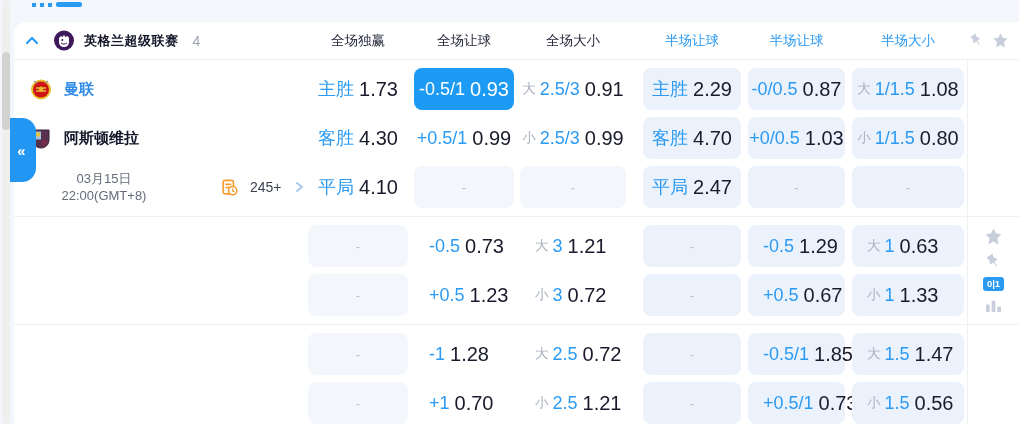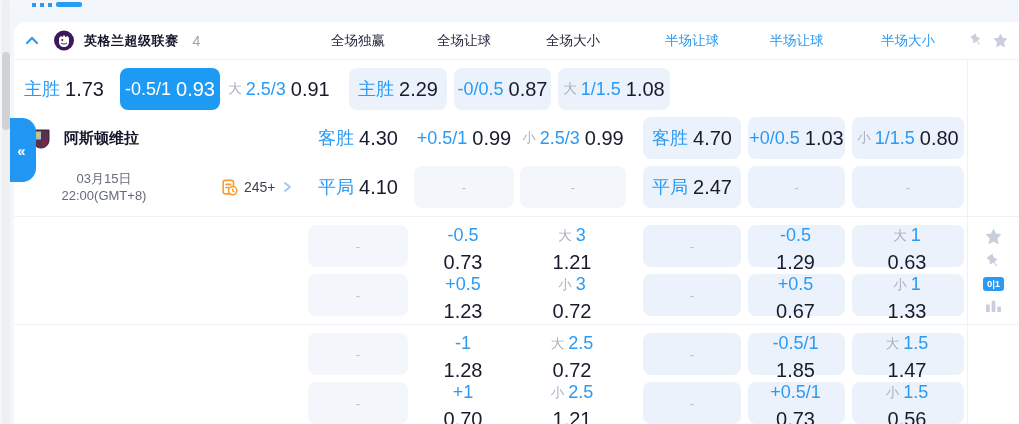--- a/index.html
+++ b/index.html
@@ -43,37 +43,37 @@
   .group + .group{border-top:1px solid #eef1f6;}
   .grow{display:flex;align-items:center;height:42px;margin-bottom:7px;}
   .grow:last-child{margin-bottom:0;}
   .left-block{width:294px;box-sizing:border-box;display:flex;align-items:center;padding-left:16px;height:42px;}
   
   .cell{height:42px;border-radius:8px;display:flex;align-items:center;justify-content:center;gap:5px;box-sizing:border-box;background:#ffffff;cursor:pointer;}
   .cell.half{background:#ebf2fc;}
   .cell.empty{background:#f3f7fc;cursor:default;}
   .cell.empty.half{background:#ebf2fc;}
   .cell.selected{background:#1d9bf4;}
-  .cell.split{justify-content:flex-start;padding:0 17px 0 15px;flex-direction:column;}
+  .cell.split{justify-content:flex-start;padding:0 17px 0 15px;}
   .cell .pre{font-size:13.5px;color:#a9b0bf;}
   .cell .lbl{font-size:18px;color:#2b9af3;}
   .cell .val{font-size:20px;font-weight:normal;color:#191b2c;}
   .cell .lblgrp{display:flex;align-items:center;gap:4px;}
   .cell.selected .pre,.cell.selected .lbl{color:#ffffff;}
   .cell.selected .val{color:#ffffff;}
   .cell .dash{font-size:13px;color:#b6bdc9;}
   
   .team-row{cursor:pointer;}
   .team-logo{width:22px;height:23px;margin-right:12px;flex:none;}
   .team-name{font-size:15px;font-weight:bold;color:#15182b;}
   .team-name.home{color:#2e8be8;}
   
   .info-left{padding-left:0;}
   .date-block{width:180px;text-align:center;font-size:13px;color:#646b79;line-height:17px;}
-  .markets{display:flex;align-items:center;gap:5px;margin-left:26px;cursor:pointer;}
+  .markets{display:flex;align-items:center;gap:11px;margin-left:26px;cursor:pointer;}
   .markets-count{font-size:14px;color:#3c4250;}
   
   .right-strip{position:absolute;top:37px;right:0;width:52px;height:365px;border-left:1px solid #eef1f6;box-sizing:border-box;display:flex;flex-direction:column;align-items:center;padding-top:168px;gap:7px;}
   .strip-badge{background:#2b9af3;color:#fff;font-size:9.5px;font-weight:bold;border-radius:3px;padding:2px 4px;line-height:10px;cursor:pointer;}
   .icon-btn{cursor:pointer;display:flex;align-items:center;justify-content:center;}
   
   .collapse-tab{position:absolute;left:10px;top:118px;width:26px;height:64px;background:#2196f3;border-radius:0 14px 14px 0;display:flex;align-items:center;justify-content:center;z-index:6;cursor:pointer;}
   .collapse-tab span{color:#fff;font-size:15px;font-weight:bold;padding-right:3px;}
 </style>
 </head>
@@ -123,20 +123,30 @@
       <svg class="icon-btn" width="17" height="17" viewBox="0 0 24 24">
         <path d="M12 2l3.09 6.26L22 9.27l-5 4.87L18.18 22 12 18.27 5.82 22 7 14.14l-5-4.87 6.91-1.01z" fill="#c8cedb"></path>
       </svg>
     </div>
   </div>
 
   <div class="groups">
 
     <div class="group">
       <div class="grow">
+        <div class="left-block team-row">
+          <svg class="team-logo" viewBox="0 0 22 23">
+            <circle cx="11" cy="11.5" r="10" fill="#e8bf30"></circle>
+            <circle cx="11" cy="11.5" r="8" fill="#cf1418"></circle>
+            <path d="M6 10 h10 M6 13 h10" stroke="#e8bf30" stroke-width="1.6"></path>
+            <path d="M8.5 11 l2.5-3 2.5 3-2.5 3z" fill="#e8bf30"></path>
+            <path d="M4 3 l3 2 M18 3 l-3 2" stroke="#9a9aa0" stroke-width="1.4"></path>
+          </svg>
+          <span class="team-name home">曼联</span>
+        </div>
         <div style="display:flex;align-items:center;">
             <div class="cell c1">
               <span class="lblgrp">
                 <span class="lbl">主胜</span>
               </span>
               <span class="val">1.73</span>
             </div>
             <div class="cell c2 selected">
               <span class="lblgrp">
                 <span class="lbl">-0.5/1</span>

